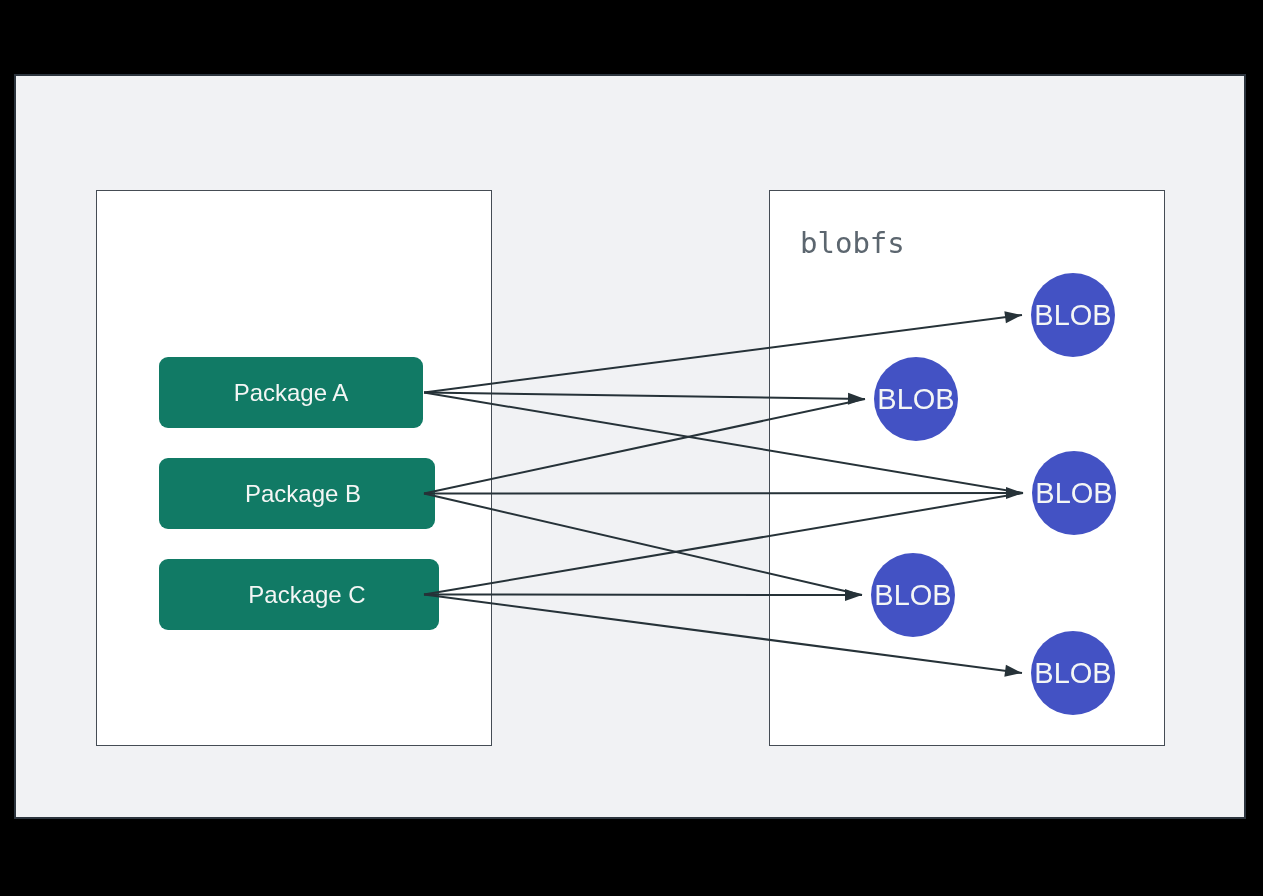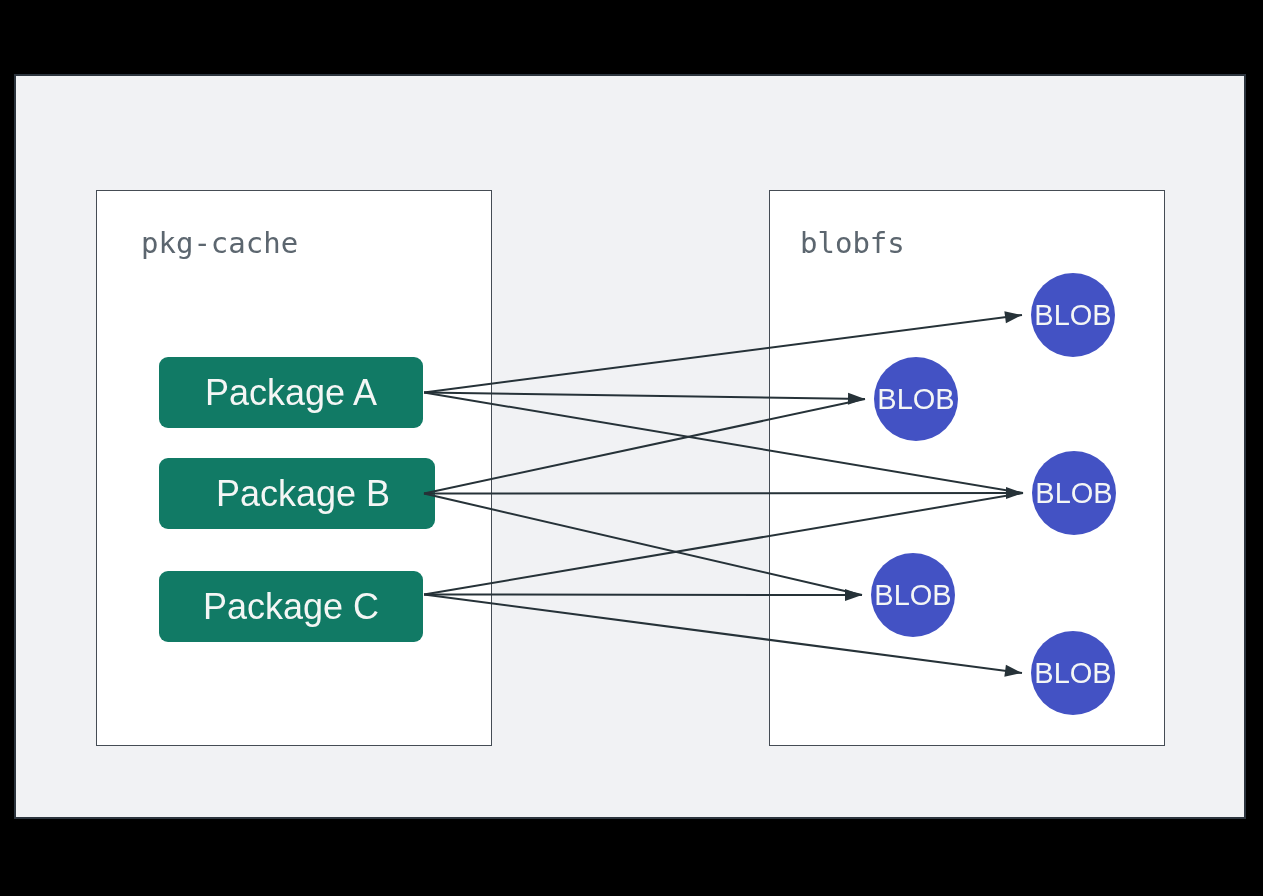--- a/index.html
+++ b/index.html
@@ -32,25 +32,25 @@
   }
   .panel.left  .panel-title { left: 44px; }
   .panel.right .panel-title { left: 30px; }
   .pkg {
     position: absolute; left: 62px;
     width: 264px; height: 71px;
     background: var(--package-fill, #117A65);
     border-radius: 9px;
     display: flex; align-items: center; justify-content: center;
     color: var(--label-text, #F4F6F5);
-    font-size: 36px;
+    font-size: 24px;
   }
   .pkg-a { top: 166px; }
   .pkg-b { top: 267px; padding-left: 12px; }
-  .pkg-c { top: 380px; }
+  .pkg-c { top: 368px; padding-left: 16px; }
   .blob {
     position: absolute;
     width: 84px; height: 84px; border-radius: 50%;
     background: var(--blob-fill, #4352C4);
     display: flex; align-items: center; justify-content: center;
     color: var(--label-text, #F4F6F5);
     font-size: 29px;
   }
   .blob-1 { left: 261px; top: 82px;  }
   .blob-2 { left: 104px; top: 166px; }
@@ -62,21 +62,20 @@
     width: 1263px; height: 896px;
     pointer-events: none; z-index: 5;
   }
 </style>
 </head>
 <body>
 
 <div class="page">
 
   <div class="panel left">
-    <div class="panel-title">pkg-cache</div>
     <div class="pkg pkg-a">
       <span>Package A</span>
     </div>
     <div class="pkg pkg-b">
       <span>Package B</span>
     </div>
     <div class="pkg pkg-c">
       <span>Package C</span>
     </div>
   </div>

